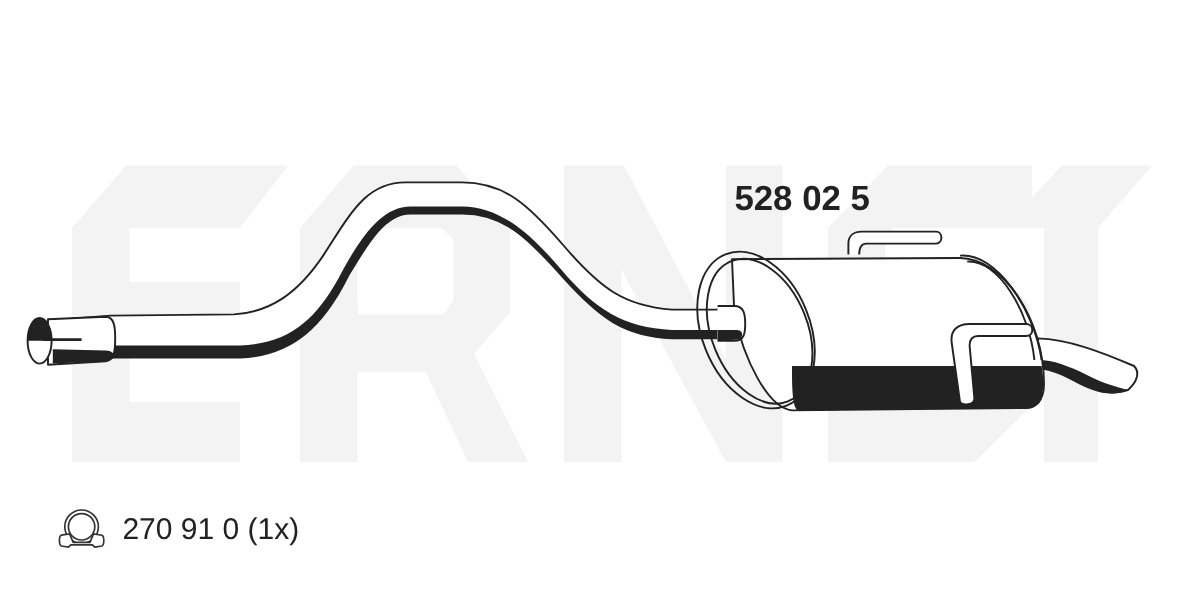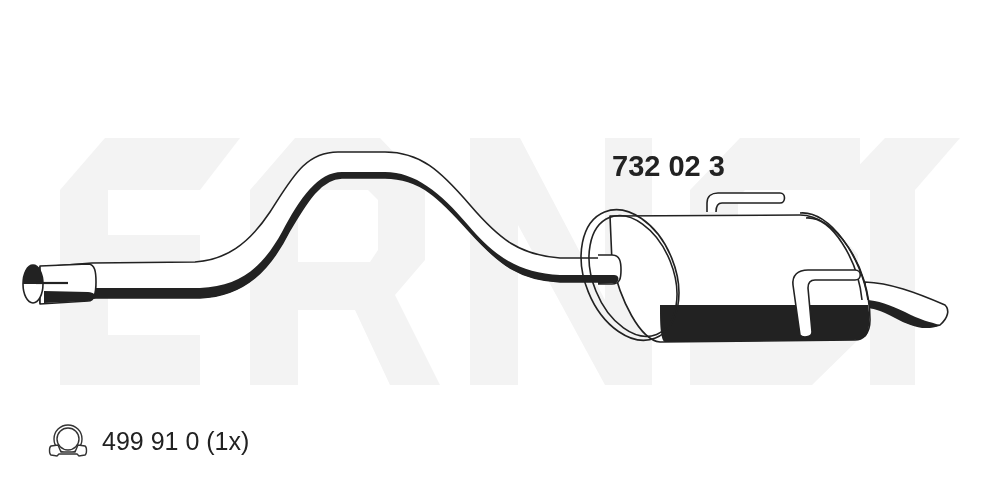--- a/index.html
+++ b/index.html
@@ -62,24 +62,24 @@
 
     <path d="M707,212 L707,203 C707,196 712,193 718,193 L780,193 C786,193 786,203 780,203 L722,203 C718,203 716,206 716,212" fill="#ffffff"></path>
 
     <path d="M800,335 L793,285 C792,275 798,270 808,270 L855,270 C862,270 862,280 855,280 L815,280 C810,280 808,283 808,288 L812,332 C812,338 802,338 800,335 Z" fill="#ffffff"></path>
 
     <path d="M598,255 L612,255 C620,255 621,262 621,270 C621,278 620,284 612,284 L598,284" fill="#ffffff"></path>
     <path d="M598,275 L614,275 C619,275 620,280 616,283 L598,284 Z" fill="#222222" stroke="none"></path>
   </g>
 </svg>
 
-<div class="part-number">732 02 3</div>
+<div class="part-number">528 02 5</div>
 
 <div class="accessory">
   <svg class="clamp-icon" viewBox="0 0 48 38" xmlns="http://www.w3.org/2000/svg">
     <g fill="#ffffff" stroke="#333333" stroke-width="1.4">
       <circle cx="24" cy="17" r="14"></circle>
       <circle cx="24" cy="17" r="11"></circle>
       <path d="M7,24 L14,23 L17,30 L31,30 L34,23 L41,24 C43,25 43,32 41,33 L35,34 L33,32 L15,32 L13,34 L7,33 C5,32 5,25 7,24 Z"></path>
     </g>
   </svg>
-  <span class="accessory-text">499 91 0 (1x)</span>
+  <span class="accessory-text">270 91 0 (1x)</span>
 </div>
 
 </body></html>

